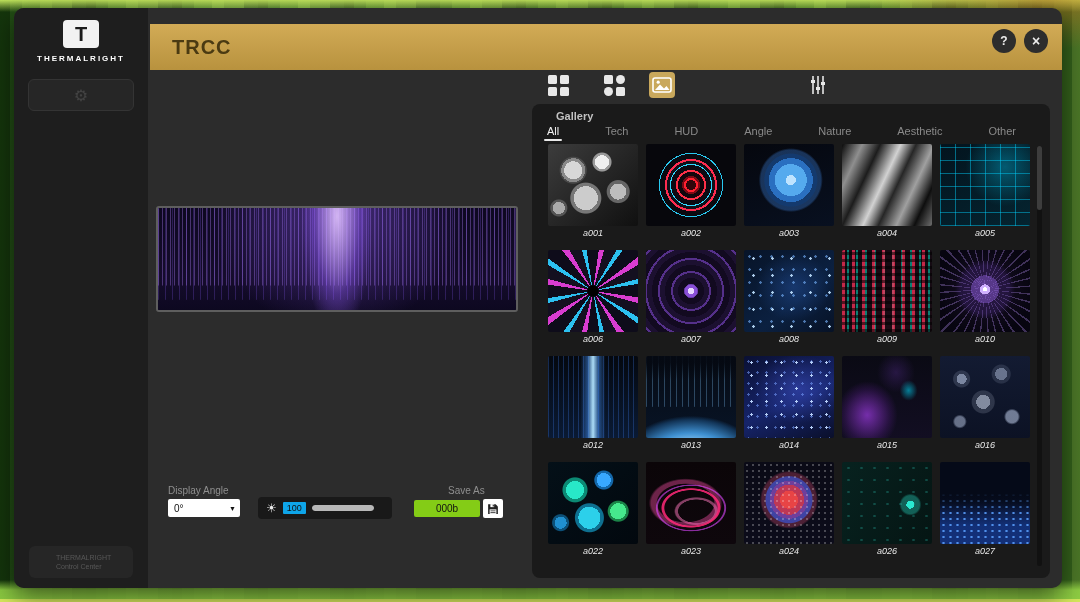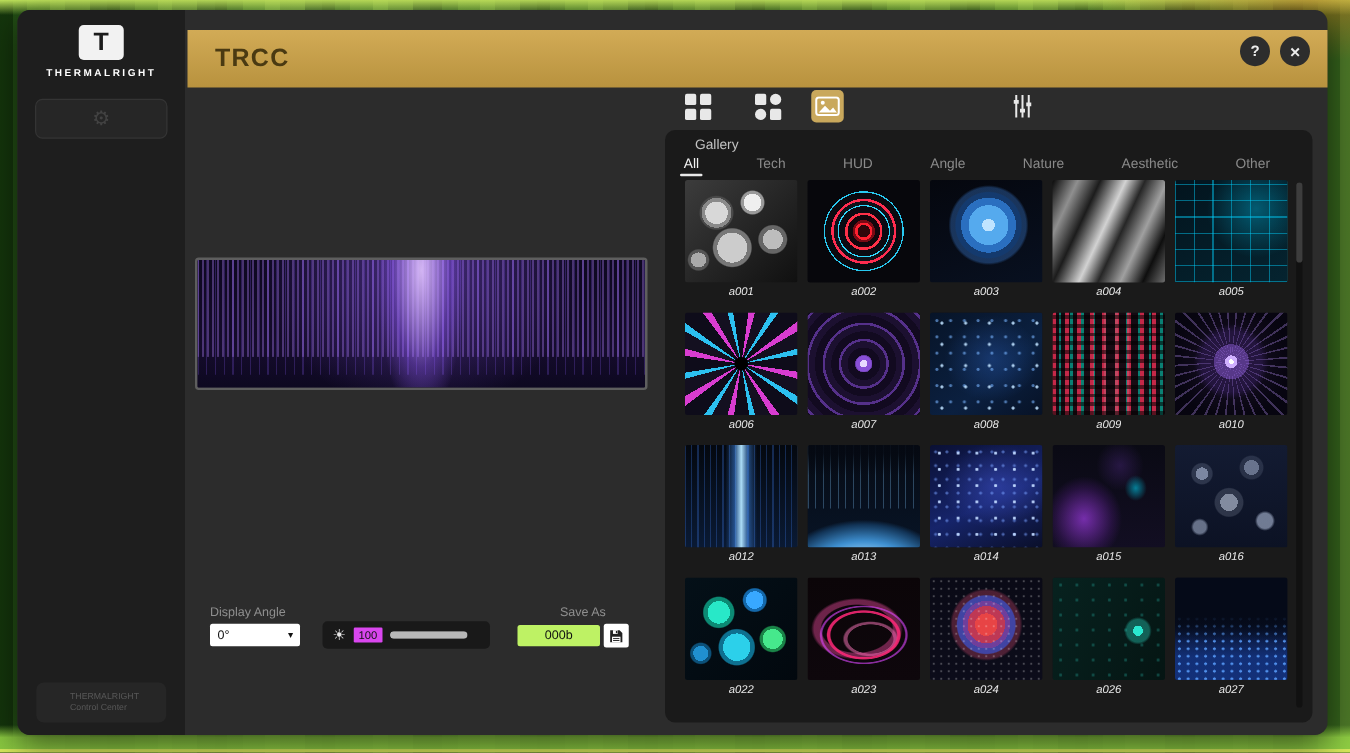--- a/index.html
+++ b/index.html
@@ -62,43 +62,43 @@
   
   .ctl-label{color:#8f8f8f;font-size:10px;}
   .ctl-angle{position:absolute;left:154px;top:477px;}
   .select{margin-top:3px;width:72px;height:18px;background:#ffffff;border-radius:2px;
     display:flex;align-items:center;box-sizing:border-box;padding:0 4px 0 6px;}
   .select .val{color:#111;font-size:10px;}
   .select .caret{margin-left:auto;color:#111;font-size:7px;}
   .ctl-bright{position:absolute;left:244px;top:489px;width:134px;height:22px;background:#191919;
     border-radius:4px;display:flex;align-items:center;gap:6px;padding:0 8px;box-sizing:border-box;}
   .sun{color:#eaeaea;font-size:12px;line-height:1;}
-  .bval{background:#d946ef;color:#111;font-size:9px;padding:1px 3px;min-width:17px;text-align:center;border-radius:1px;}
+  .bval{background:#0ea5e9;color:#111;font-size:9px;padding:1px 3px;min-width:17px;text-align:center;border-radius:1px;}
   .slider{width:62px;height:6px;background:#3a3a3a;border-radius:3px;position:relative;overflow:hidden;}
   .slider-fill{position:absolute;left:0;top:0;bottom:0;width:100%;background:#b8b8b8;border-radius:3px;}
   .ctl-save{position:absolute;left:400px;top:477px;}
   .ctl-save .ctl-label{margin-left:34px;}
   .save-row{margin-top:3px;display:flex;gap:3px;align-items:center;}
-  .save-input{width:66px;height:17px;background:#bef264;border:none;border-radius:2px;font-size:10px;
+  .save-input{width:66px;height:17px;background:#84cc16;border:none;border-radius:2px;font-size:10px;
     text-align:center;color:#111;padding:0;font-family:inherit;}
   .save-btn{width:20px;height:19px;background:#fff;border:none;border-radius:2px;
     display:flex;align-items:center;justify-content:center;padding:0;}
   
   .right{position:absolute;left:518px;top:58px;right:12px;bottom:10px;}
   .view-tabs{height:38px;display:flex;align-items:center;}
   .vt{width:26px;height:26px;display:flex;align-items:center;justify-content:center;border-radius:4px;}
   .vt1{margin-left:13px;} .vt2{margin-left:30px;} .vt3{margin-left:22px;} .vt4{margin-left:130px;}
   .vt.active{background:#c9a85c;}
   .ic-grid{display:grid;grid-template-columns:9px 9px;grid-template-rows:9px 9px;gap:3px;}
   .ic-grid i{background:#e8e8e8;border-radius:1.5px;}
   .ic-grid.mixed i:nth-child(2),.ic-grid.mixed i:nth-child(3){border-radius:50%;}
   
   .gallery-panel{position:absolute;left:0;right:0;top:38px;bottom:0;background:#1a1a1a;
     border-radius:8px;overflow:hidden;}
-  .g-title{position:absolute;left:24px;top:6px;font-size:11px;color:#c2c2c2;}
+  .g-title{position:absolute;left:24px;top:6px;font-size:11px;color:#c2c2c2;font-weight:bold;}
   .g-tabs{position:absolute;left:15px;right:34px;top:21px;display:flex;justify-content:space-between;
     font-size:11px;color:#8a8a8a;}
   .gtab{position:relative;padding-bottom:4px;cursor:default;}
   .gtab.active{color:#f2f2f2;}
   .gtab.active::after{content:"";position:absolute;left:50%;transform:translateX(-50%);bottom:0;
     width:18px;height:2px;background:#e8e8e8;border-radius:1px;}
   .g-grid{position:absolute;left:16px;top:40px;display:grid;grid-template-columns:repeat(5,90px);
     column-gap:8px;row-gap:12px;}
   .tile{width:90px;font-style:italic;}
   .timg{width:90px;height:82px;border-radius:2px;background-color:#0a0a12;}

